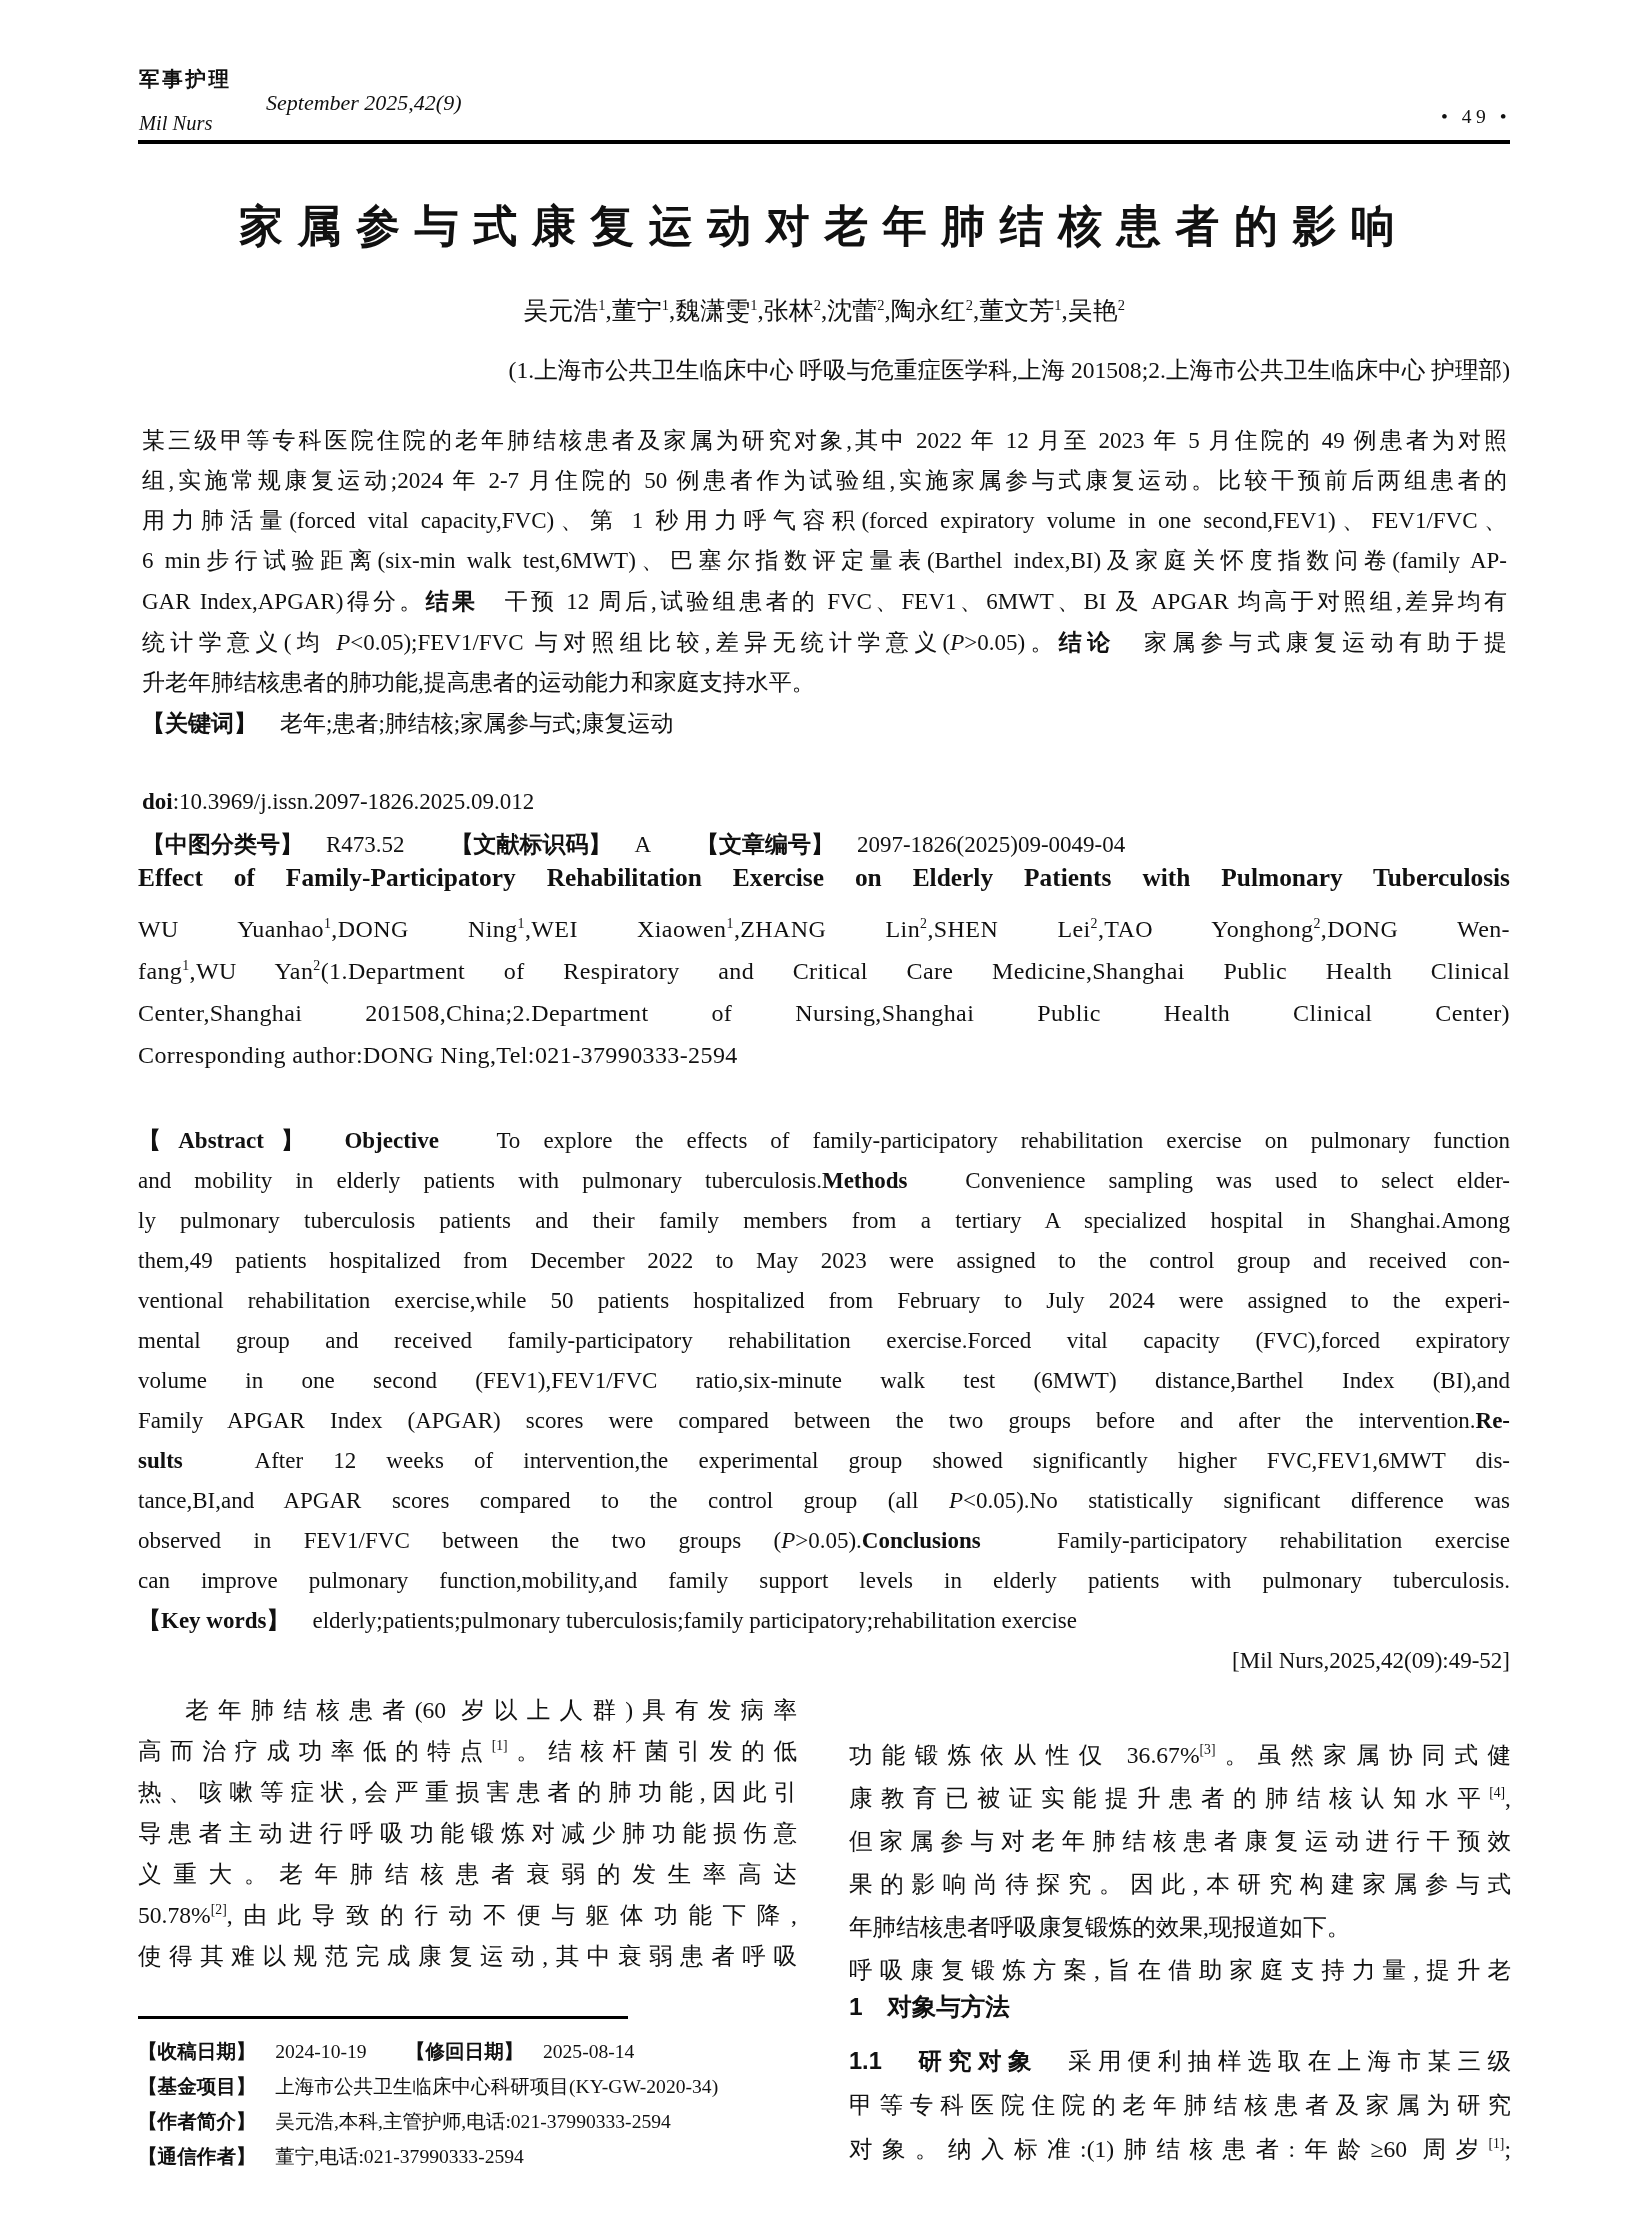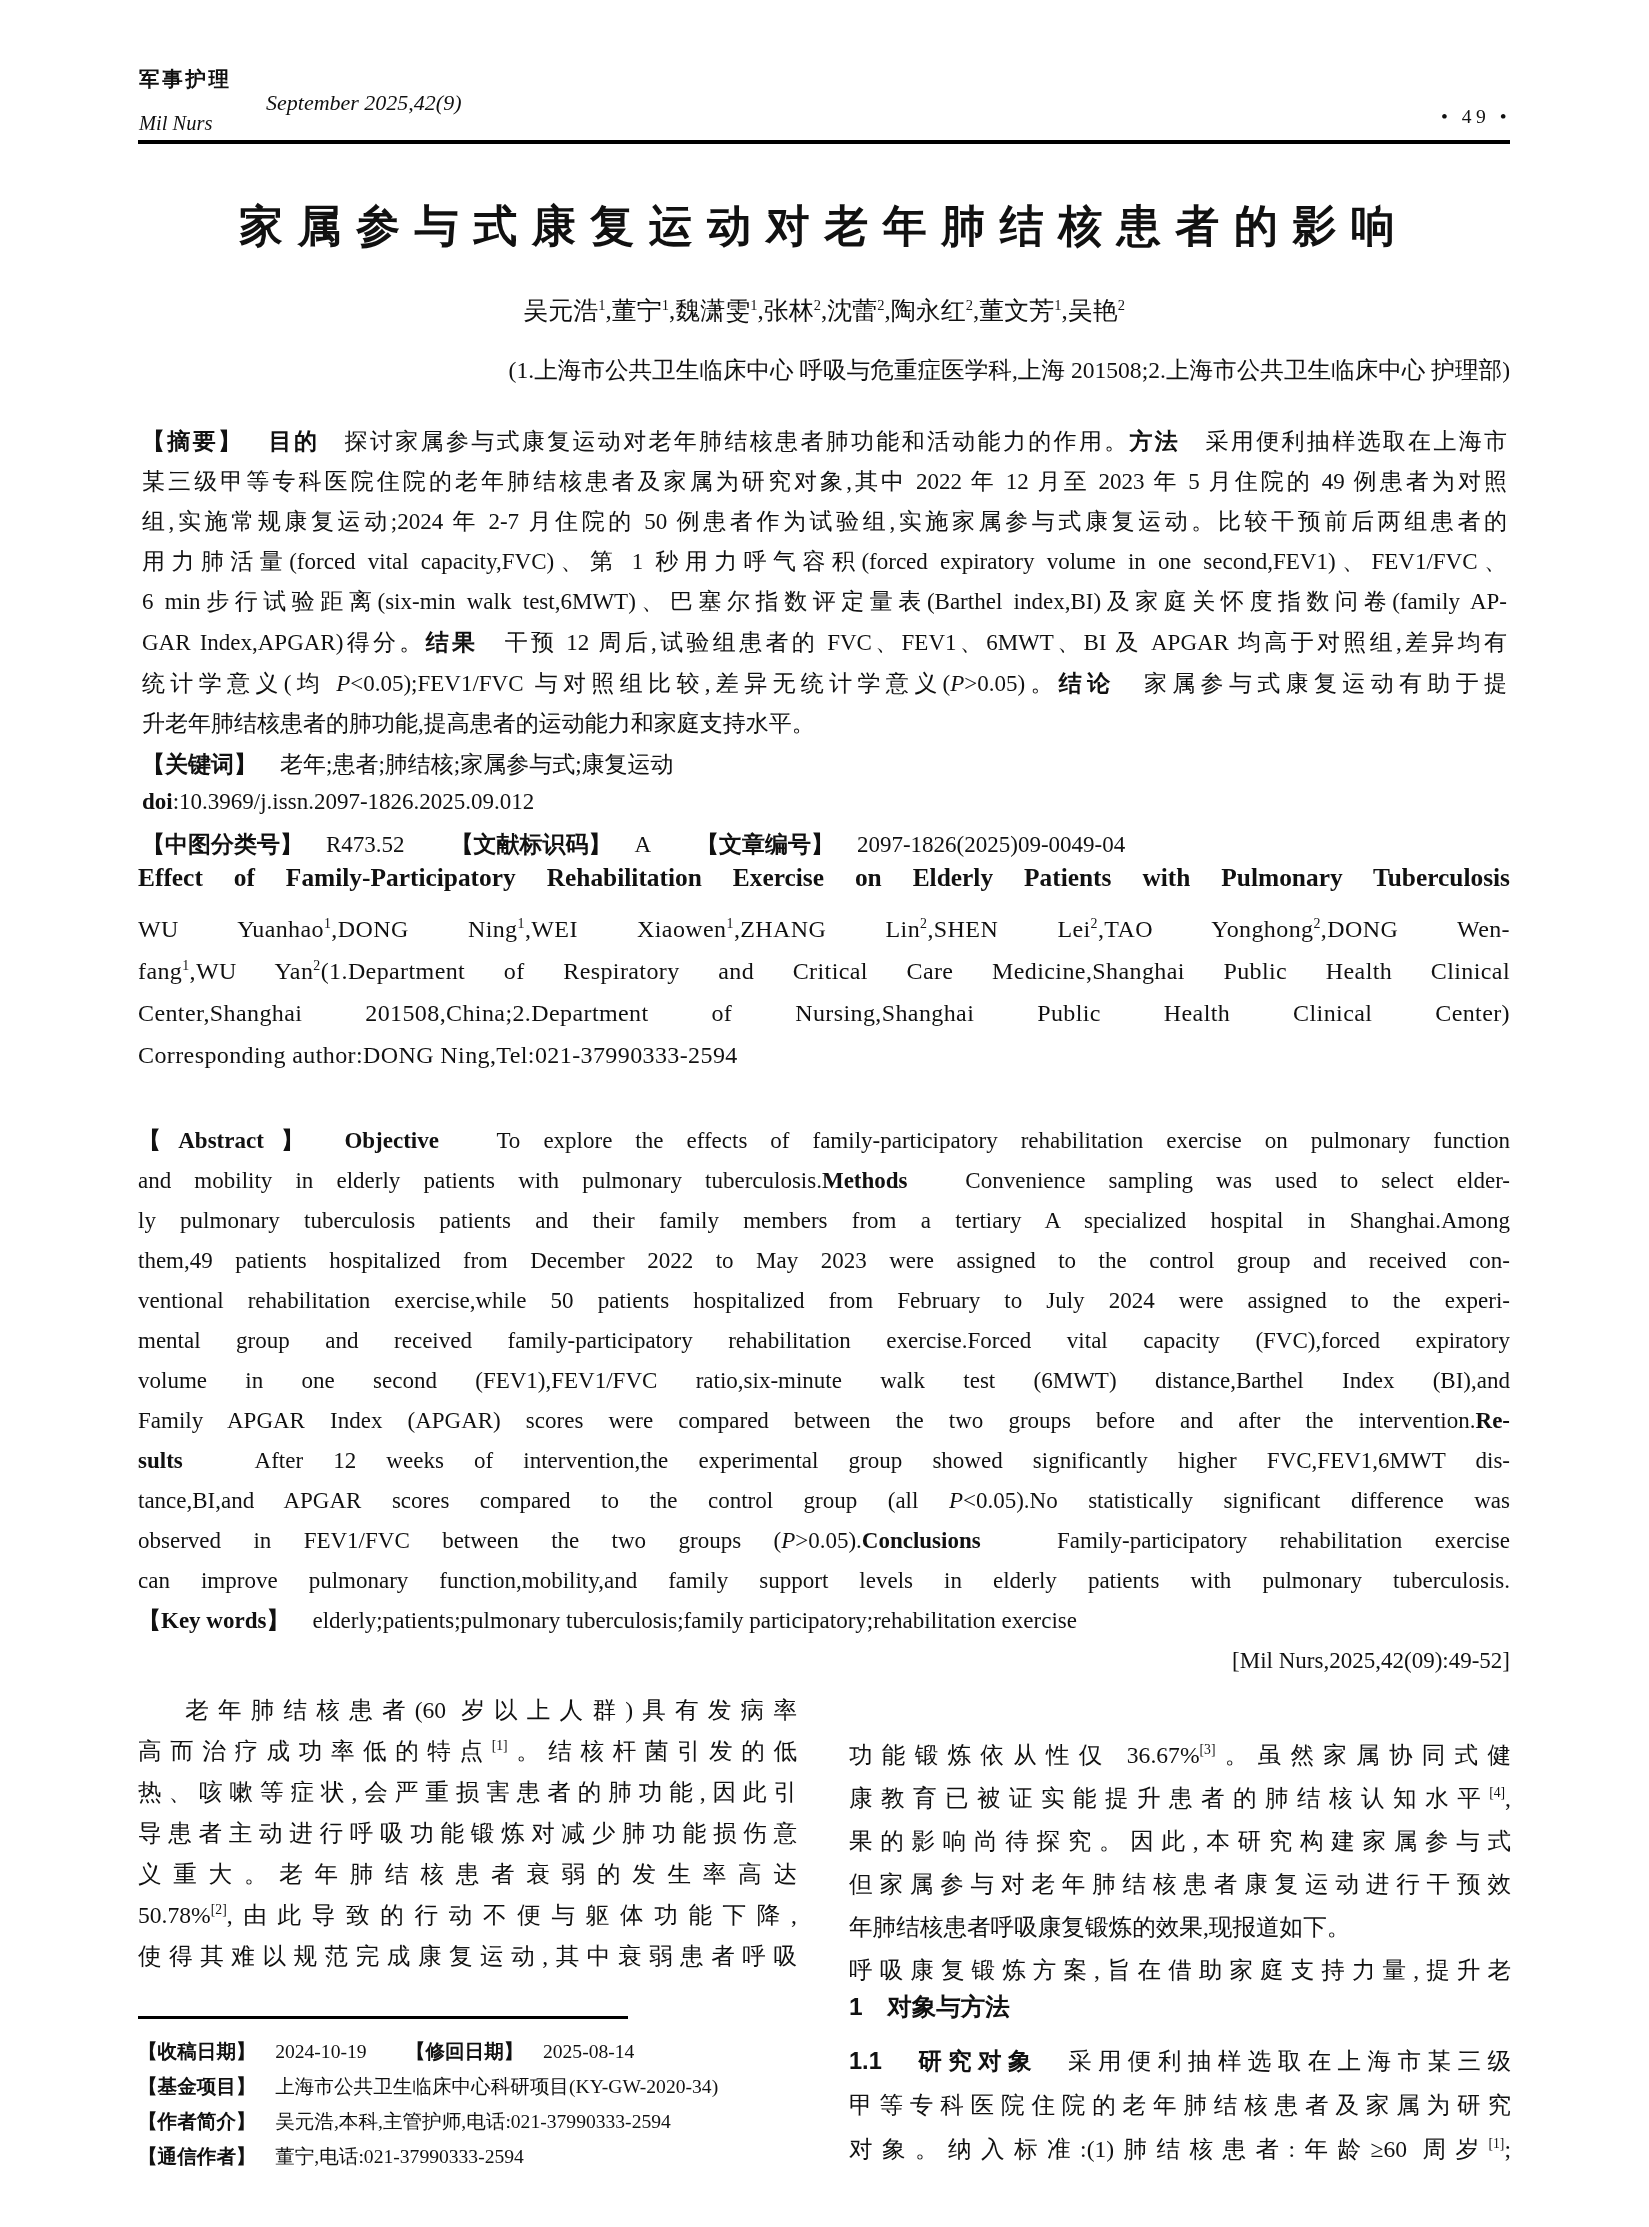--- a/index.html
+++ b/index.html
@@ -59,21 +59,20 @@
   <div id="jen">Mil Nurs</div>
   <div id="pnum">• 49 •</div>
   <div id="toprule"></div>
 
   <h1 id="title-cn">家属参与式康复运动对老年肺结核患者的影响</h1>
   <div id="authors-cn">吴元浩<sup>1</sup>,董宁<sup>1</sup>,魏潇雯<sup>1</sup>,张林<sup>2</sup>,沈蕾<sup>2</sup>,陶永红<sup>2</sup>,董文芳<sup>1</sup>,吴艳<sup>2</sup></div>
   <div id="aff-cn">(1.上海市公共卫生临床中心 呼吸与危重症医学科,上海 201508;2.上海市公共卫生临床中心 护理部)</div>
 
   <section id="abs-cn" class="block-cn">
     <div>
-        <div class="ln jl"><b>【摘要】</b>　<b>目的</b>　探讨家属参与式康复运动对老年肺结核患者肺功能和活动能力的作用。<b>方法</b>　采用便利抽样选取在上海市</div>
         <div class="ln jl">某三级甲等专科医院住院的老年肺结核患者及家属为研究对象,其中 2022 年 12 月至 2023 年 5 月住院的 49 例患者为对照</div>
         <div class="ln jl">组,实施常规康复运动;2024 年 2-7 月住院的 50 例患者作为试验组,实施家属参与式康复运动。比较干预前后两组患者的</div>
         <div class="ln jl">用力肺活量(forced vital capacity,FVC)、第 1 秒用力呼气容积(forced expiratory volume in one second,FEV1)、FEV1/FVC、</div>
         <div class="ln jl">6 min步行试验距离(six-min walk test,6MWT)、巴塞尔指数评定量表(Barthel index,BI)及家庭关怀度指数问卷(family AP-</div>
         <div class="ln jl">GAR Index,APGAR)得分。<b>结果</b>　干预 12 周后,试验组患者的 FVC、FEV1、6MWT、BI 及 APGAR 均高于对照组,差异均有</div>
         <div class="ln jl">统计学意义(均 <i>P</i>&lt;0.05);FEV1/FVC 与对照组比较,差异无统计学意义(<i>P</i>&gt;0.05)。<b>结论</b>　家属参与式康复运动有助于提</div>
         <div class="ln jl noj">升老年肺结核患者的肺功能,提高患者的运动能力和家庭支持水平。</div>
       </div>
     <div class="ln noj"><b>【关键词】</b>　老年;患者;肺结核;家属参与式;康复运动</div>
   </section>
@@ -123,22 +122,22 @@
   <section id="footnotes" class="block-cn">
       <div class="ln noj"><b>【收稿日期】</b>　2024-10-19　　<b>【修回日期】</b>　2025-08-14</div>
       <div class="ln noj"><b>【基金项目】</b>　上海市公共卫生临床中心科研项目(KY-GW-2020-34)</div>
       <div class="ln noj"><b>【作者简介】</b>　吴元浩,本科,主管护师,电话:021-37990333-2594</div>
       <div class="ln noj"><b>【通信作者】</b>　董宁,电话:021-37990333-2594</div>
     </section>
 
   <section id="col-right-1" class="block-cn">
       <div class="ln jl">功能锻炼依从性仅 36.67%<sup>[3]</sup>。虽然家属协同式健</div>
       <div class="ln jl">康教育已被证实能提升患者的肺结核认知水平<sup>[4]</sup>,</div>
+      <div class="ln jl">但家属参与对老年肺结核患者康复运动进行干预效</div>
       <div class="ln jl">果的影响尚待探究。因此,本研究构建家属参与式</div>
-      <div class="ln jl">但家属参与对老年肺结核患者康复运动进行干预效</div>
       <div class="ln jl noj">年肺结核患者呼吸康复锻炼的效果,现报道如下。</div>
       <div class="ln jl">呼吸康复锻炼方案,旨在借助家庭支持力量,提升老</div>
     </section>
   <div id="rc-head" class="block-cn ln noj"><b>1　对象与方法</b></div>
   <section id="col-right-2" class="block-cn">
       <div class="ln jl"><b>1.1　研究对象</b>　采用便利抽样选取在上海市某三级</div>
       <div class="ln jl">甲等专科医院住院的老年肺结核患者及家属为研究</div>
       <div class="ln jl">对象。纳入标准:(1)肺结核患者:年龄≥60 周岁<sup>[1]</sup>;</div>
     </section>
 

